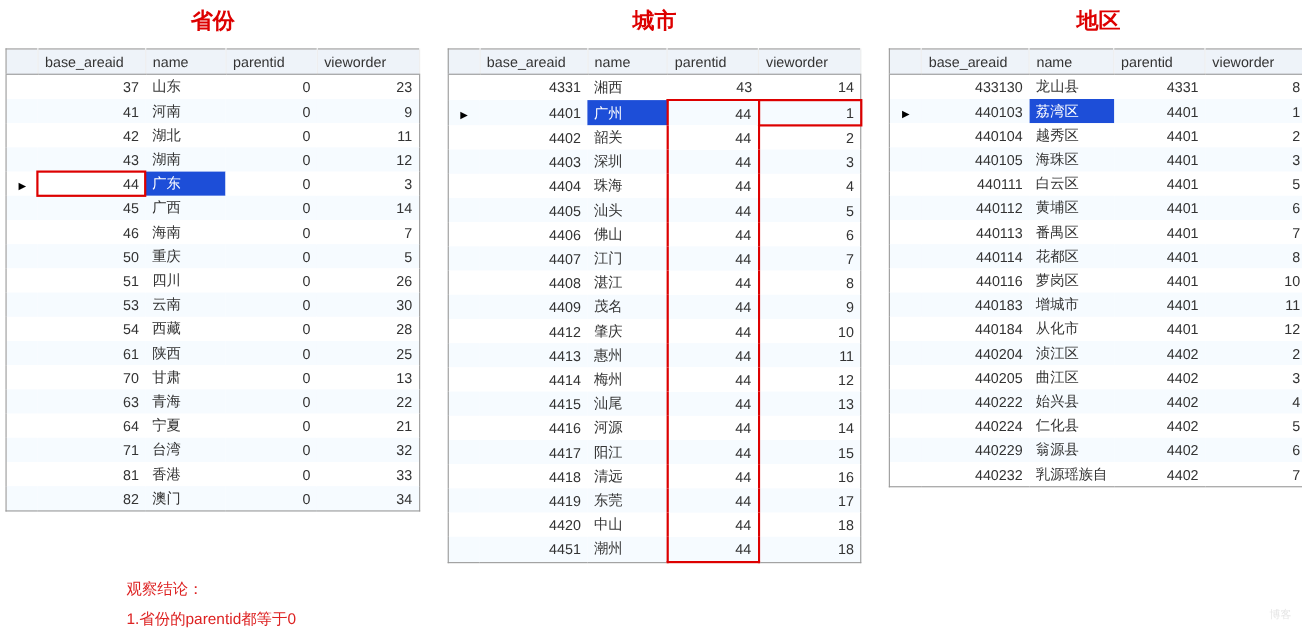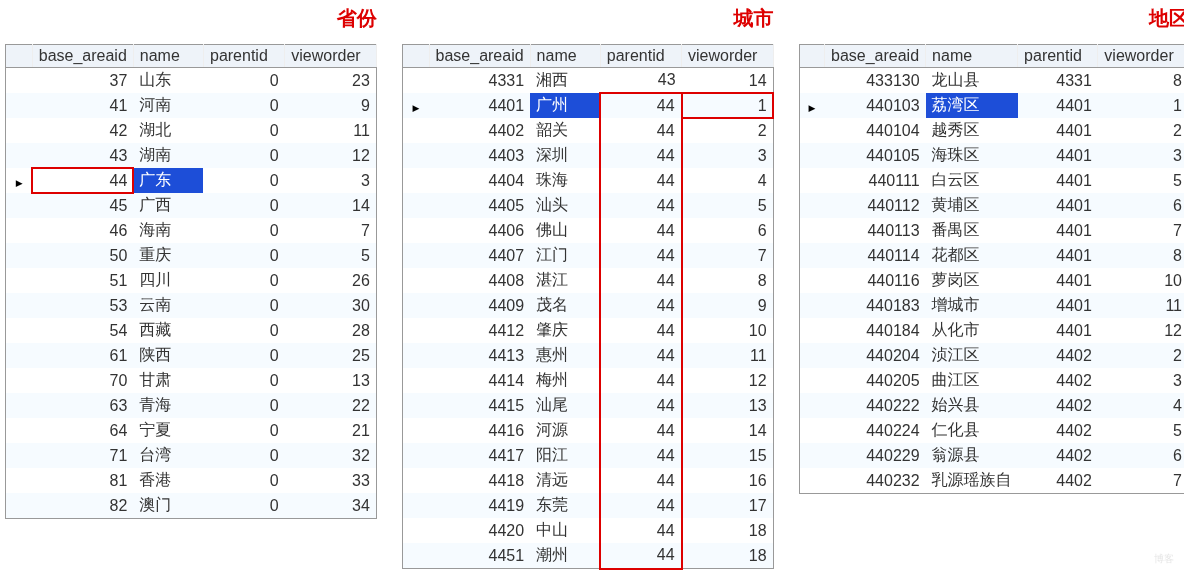--- a/index.html
+++ b/index.html
@@ -13,26 +13,26 @@
   }
   .panels {
     display: flex;
     gap: 25px;
     align-items: flex-start;
   }
   .panel h2 {
     color: #d00;
     font-size: 20px;
     font-weight: bold;
-    text-align: right;
+    text-align: center;
     margin: 0 0 12px 0;
   }
   table {
     border-collapse: collapse;
-    font-size: 16px;
+    font-size: 13px;
     border: 1px solid #999;
     padding-left: 33px;
   }
   th, td {
     padding: 2px 6px;
     height: 18px;
     text-align: left;
     white-space: nowrap;
   }
   th {

